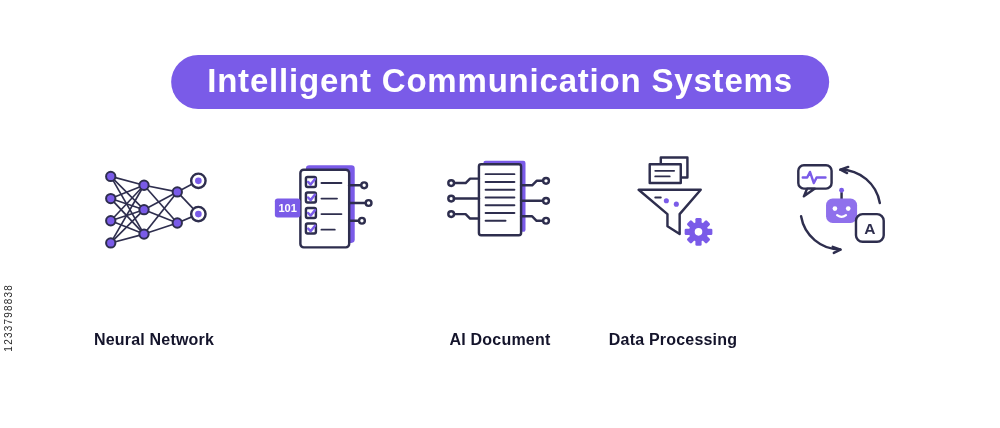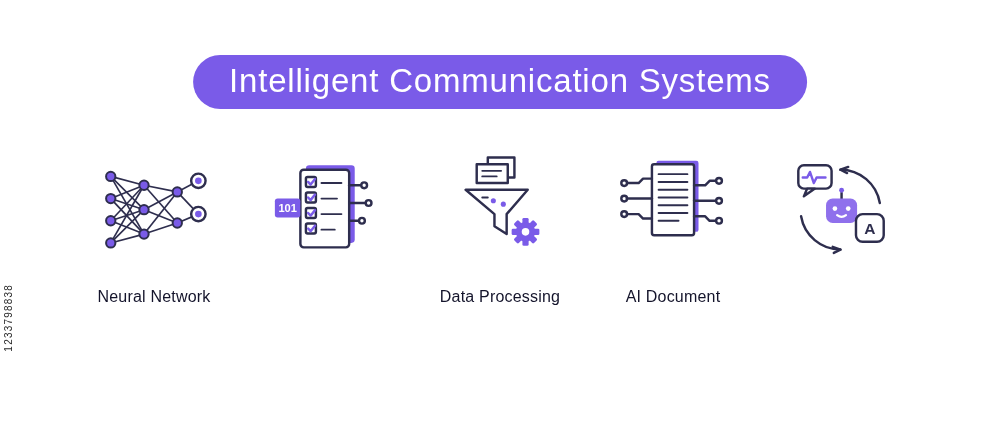--- a/index.html
+++ b/index.html
@@ -9,34 +9,34 @@
     background:#ffffff;
     position:relative;
     overflow:hidden;
   }
   .canvas { position:absolute; inset:0; background:var(--background,#ffffff); }
 
   .title-pill {
     position:absolute; top:55px; left:50%; transform:translateX(-50%);
     background:var(--accent,#7a5be8);
     color:#ffffff;
-    font-weight:400; font-size:33px; line-height:1;
+    font-weight:700; font-size:33px; line-height:1;
     letter-spacing:0.8px; white-space:nowrap;
     padding:9px 36px 12px; border-radius:28px;
   }
 
   .icons-row {
     position:absolute; top:150px; left:68px; right:68px;
     display:flex; justify-content:space-between;
   }
-  .icon-item { width:172px; display:flex; flex-direction:column; align-items:center; }
+  .icon-item { width:172px; display:flex; flex-direction:column; align-items:center;gap:43px; }
   .icon-box { width:126px; height:126px; display:flex; align-items:center; justify-content:center; }
   .icon-box svg { width:122px; height:122px; }
   .icon-label {
-    margin-top:12px; font-size:16px; font-weight:400;
+    margin-top:12px; font-size:16px; font-weight:700;
     color:var(--label,#14142b); text-align:center; letter-spacing:0.2px;
   }
 
   .watermark {
     position:absolute; left:3px; bottom:76px;
     writing-mode:vertical-rl; transform:rotate(180deg);
     font-size:10px; color:#2a2a2a; letter-spacing:1.2px;
   }
 
   
@@ -132,50 +132,20 @@
             <circle class="fw" cx="86.5" cy="62" r="2.6"></circle>
           <rect class="fa" x="8" y="42" width="23" height="17" rx="2.5"></rect>
           <text class="badge-txt" x="19.5" y="54" text-anchor="middle">101</text>
         </svg>
       </div>
     </div>
 
     <div class="icon-item">
       <div class="icon-box">
         <svg viewBox="0 0 110 110">
-          <rect class="fw" x="44" y="5" width="24" height="18"></rect>
-          <rect class="fw" x="34" y="11" width="28" height="17"></rect>
-          <line class="lnt" x1="39" y1="17" x2="56" y2="17"></line>
-          <line class="lnt" x1="39" y1="22" x2="52" y2="22"></line>
-          <path class="fw" d="M24,34 H80 L61,56 V74 L50,67 V56 Z"></path>
-          <circle class="fa" cx="49" cy="44" r="2.3"></circle>
-          <circle class="fa" cx="58" cy="47" r="2.3"></circle>
-          <line class="lnt" x1="39" y1="41" x2="44" y2="41"></line>
-          <g>
-            <g class="fa">
-              <rect x="75.2" y="59.5" width="5.6" height="7" rx="1.2"></rect>
-              <rect x="75.2" y="59.5" width="5.6" height="7" rx="1.2" transform="rotate(45 78 72)"></rect>
-              <rect x="75.2" y="59.5" width="5.6" height="7" rx="1.2" transform="rotate(90 78 72)"></rect>
-              <rect x="75.2" y="59.5" width="5.6" height="7" rx="1.2" transform="rotate(135 78 72)"></rect>
-              <rect x="75.2" y="59.5" width="5.6" height="7" rx="1.2" transform="rotate(180 78 72)"></rect>
-              <rect x="75.2" y="59.5" width="5.6" height="7" rx="1.2" transform="rotate(225 78 72)"></rect>
-              <rect x="75.2" y="59.5" width="5.6" height="7" rx="1.2" transform="rotate(270 78 72)"></rect>
-              <rect x="75.2" y="59.5" width="5.6" height="7" rx="1.2" transform="rotate(315 78 72)"></rect>
-              <circle cx="78" cy="72" r="8.8"></circle>
-            </g>
-            <circle cx="78" cy="72" r="3.4" fill="#ffffff"></circle>
-          </g>
-        </svg>
-      </div>
-      <div class="icon-label">Data Processing</div>
-    </div>
-
-    <div class="icon-item">
-      <div class="icon-box">
-        <svg viewBox="0 0 110 110">
           <rect class="fa" x="40" y="8" width="38" height="64" rx="2"></rect>
           <rect class="fw" x="36" y="11" width="38" height="64" rx="2"></rect>
           <line class="lnt" x1="42" y1="20" x2="68" y2="20"></line>
           <line class="lnt" x1="42" y1="27" x2="68" y2="27"></line>
           <line class="lnt" x1="42" y1="34" x2="68" y2="34"></line>
           <line class="lnt" x1="42" y1="41" x2="68" y2="41"></line>
           <line class="lnt" x1="42" y1="48" x2="68" y2="48"></line>
           <line class="lnt" x1="42" y1="55" x2="68" y2="55"></line>
           <line class="lnt" x1="42" y1="62" x2="60" y2="62"></line>
           <circle class="fw" cx="11" cy="28" r="2.6"></circle>
@@ -191,20 +161,50 @@
           <path class="ln" d="M74,58 H84 L88,62 H94"></path>
             <circle class="fw" cx="96.5" cy="62" r="2.6"></circle>
         </svg>
       </div>
       <div class="icon-label">AI Document</div>
     </div>
 
     <div class="icon-item">
       <div class="icon-box">
         <svg viewBox="0 0 110 110">
+          <rect class="fw" x="44" y="5" width="24" height="18"></rect>
+          <rect class="fw" x="34" y="11" width="28" height="17"></rect>
+          <line class="lnt" x1="39" y1="17" x2="56" y2="17"></line>
+          <line class="lnt" x1="39" y1="22" x2="52" y2="22"></line>
+          <path class="fw" d="M24,34 H80 L61,56 V74 L50,67 V56 Z"></path>
+          <circle class="fa" cx="49" cy="44" r="2.3"></circle>
+          <circle class="fa" cx="58" cy="47" r="2.3"></circle>
+          <line class="lnt" x1="39" y1="41" x2="44" y2="41"></line>
+          <g>
+            <g class="fa">
+              <rect x="75.2" y="59.5" width="5.6" height="7" rx="1.2"></rect>
+              <rect x="75.2" y="59.5" width="5.6" height="7" rx="1.2" transform="rotate(45 78 72)"></rect>
+              <rect x="75.2" y="59.5" width="5.6" height="7" rx="1.2" transform="rotate(90 78 72)"></rect>
+              <rect x="75.2" y="59.5" width="5.6" height="7" rx="1.2" transform="rotate(135 78 72)"></rect>
+              <rect x="75.2" y="59.5" width="5.6" height="7" rx="1.2" transform="rotate(180 78 72)"></rect>
+              <rect x="75.2" y="59.5" width="5.6" height="7" rx="1.2" transform="rotate(225 78 72)"></rect>
+              <rect x="75.2" y="59.5" width="5.6" height="7" rx="1.2" transform="rotate(270 78 72)"></rect>
+              <rect x="75.2" y="59.5" width="5.6" height="7" rx="1.2" transform="rotate(315 78 72)"></rect>
+              <circle cx="78" cy="72" r="8.8"></circle>
+            </g>
+            <circle cx="78" cy="72" r="3.4" fill="#ffffff"></circle>
+          </g>
+        </svg>
+      </div>
+      <div class="icon-label">Data Processing</div>
+    </div>
+
+    <div class="icon-item">
+      <div class="icon-box">
+        <svg viewBox="0 0 110 110">
           <path class="ln" d="M14.5,58 A36,36 0 0 0 50,88"></path>
           <path class="ln" d="M50,88 l-7,-2.5 M50,88 l-6,3"></path>
           <path class="ln" d="M85.5,46 A36,36 0 0 0 50,16"></path>
           <path class="ln" d="M50,16 l7,-2.5 M50,16 l6,3"></path>
           <g>
             <rect class="fw" x="12" y="12" width="30" height="21" rx="5"></rect>
             <path class="fw" d="M20,33 L17,40 L27,33 Z"></path>
             <path class="ck" d="M16,23 h4 l2.5,-5 l3.5,10 l2.5,-5 h8"></path>
           </g>
           <g>

